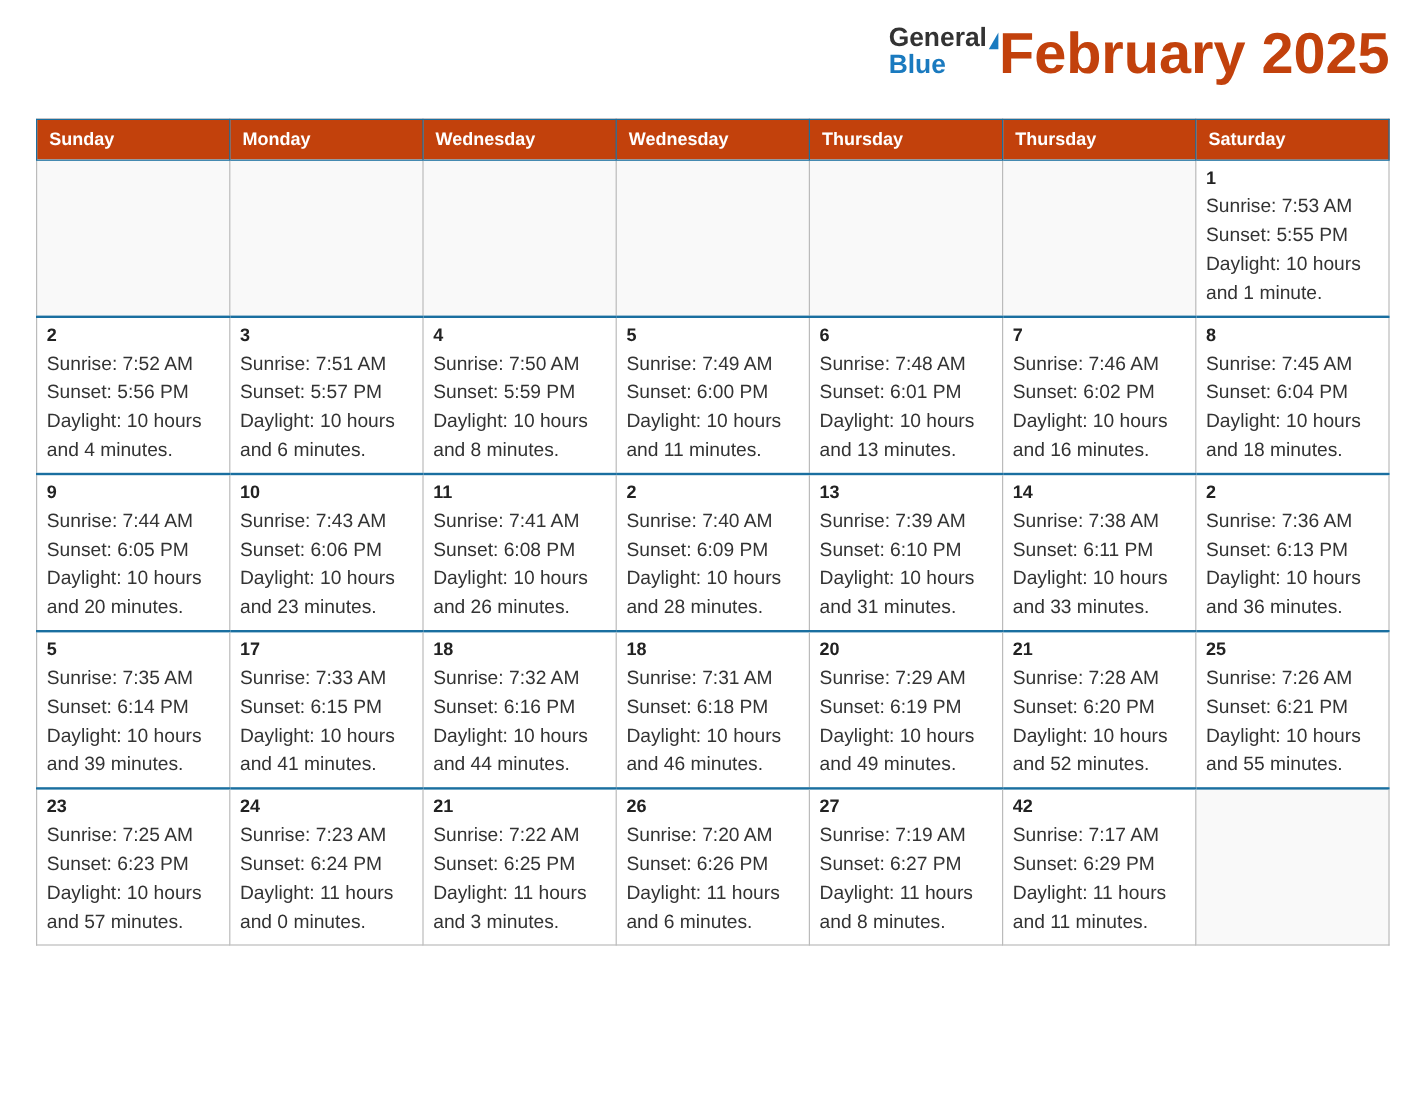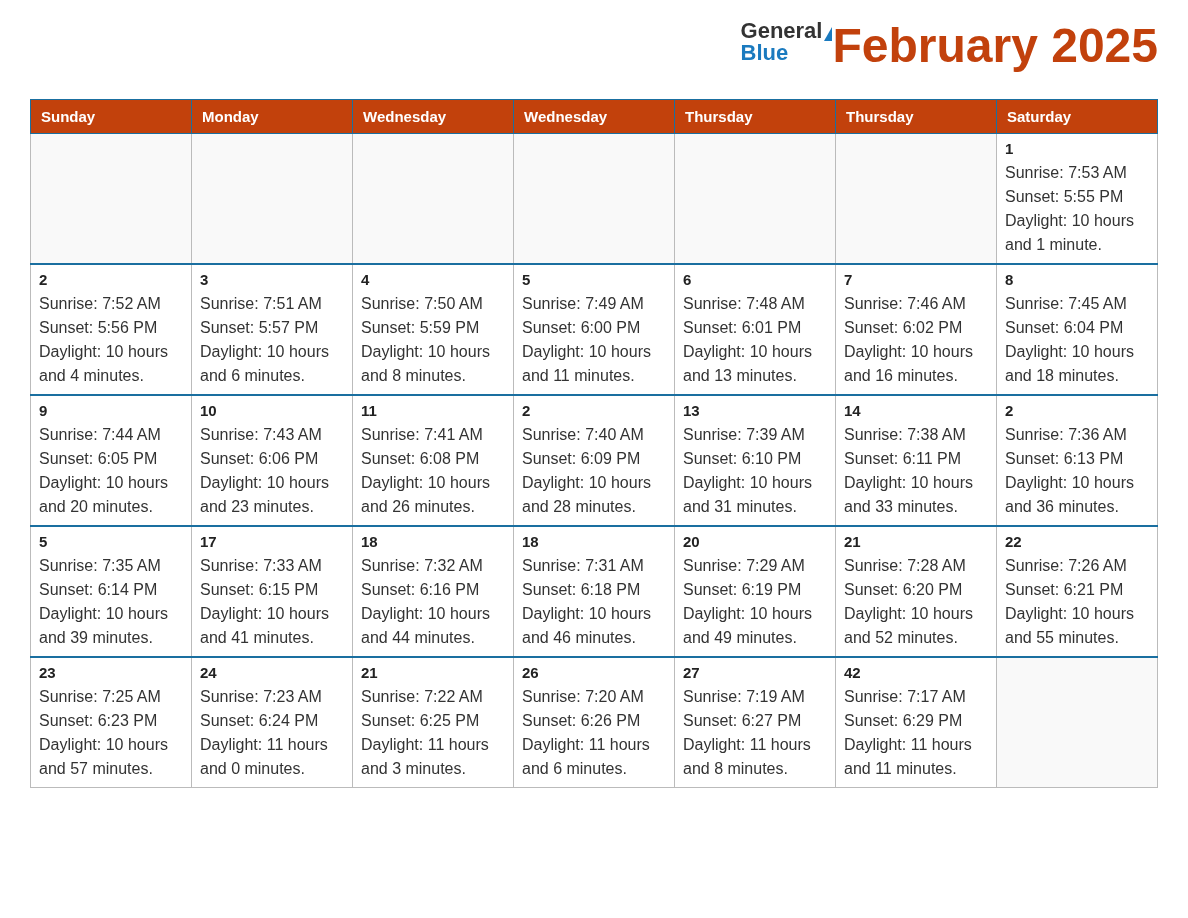--- a/index.html
+++ b/index.html
@@ -218,21 +218,21 @@
         </td>
         <td>
           <span class="day-number">20</span>
           <div class="day-info">Sunrise: 7:29 AM<br>Sunset: 6:19 PM<br>Daylight: 10 hours and 49 minutes.</div>
         </td>
         <td>
           <span class="day-number">21</span>
           <div class="day-info">Sunrise: 7:28 AM<br>Sunset: 6:20 PM<br>Daylight: 10 hours and 52 minutes.</div>
         </td>
         <td>
-          <span class="day-number">22</span>
+          <span class="day-number">25</span>
           <div class="day-info">Sunrise: 7:26 AM<br>Sunset: 6:21 PM<br>Daylight: 10 hours and 55 minutes.</div>
         </td>
       </tr>
       <tr class="row-divider">
         <td>
           <span class="day-number">23</span>
           <div class="day-info">Sunrise: 7:25 AM<br>Sunset: 6:23 PM<br>Daylight: 10 hours and 57 minutes.</div>
         </td>
         <td>
           <span class="day-number">24</span>

